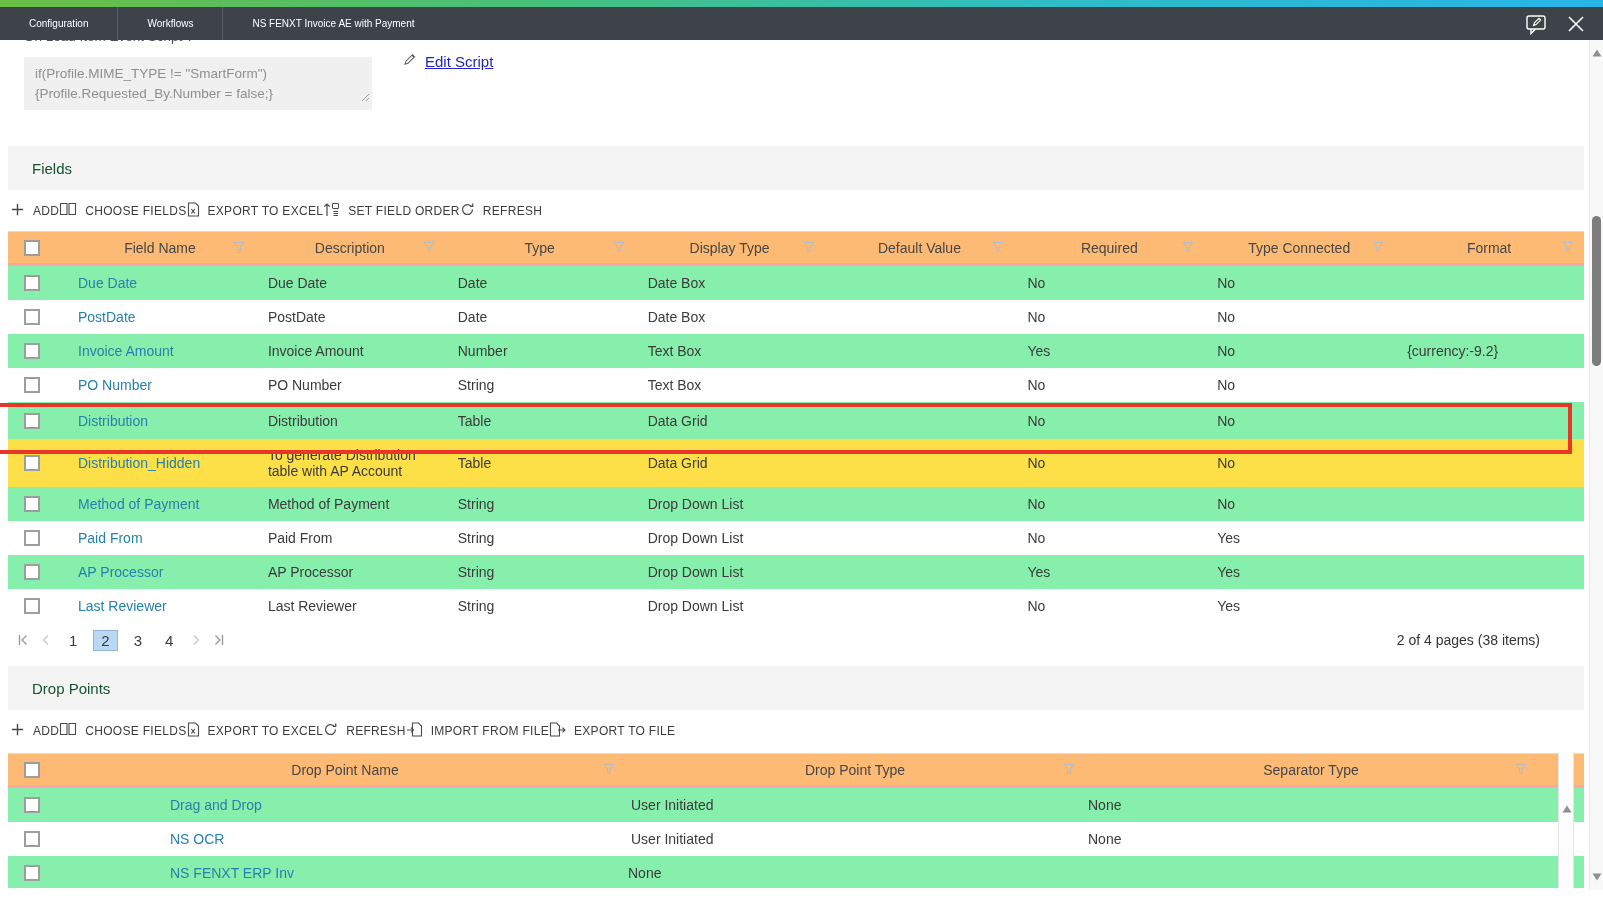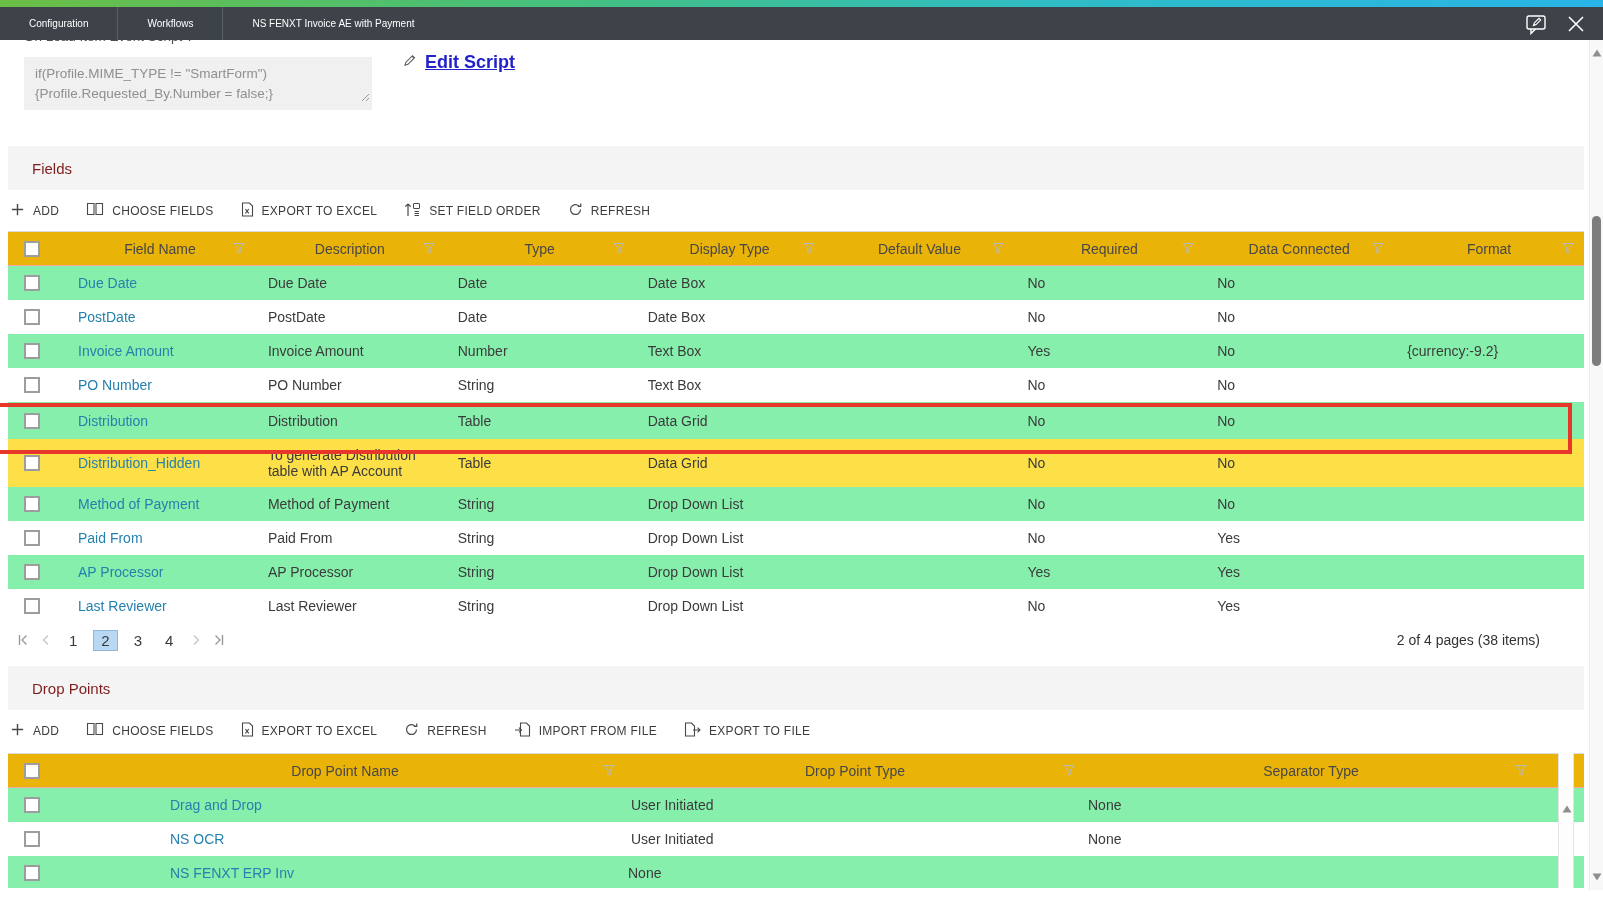--- a/index.html
+++ b/index.html
@@ -18,36 +18,36 @@
   .tabbar-icons { margin-left:auto; display:flex; align-items:center; gap:18px; padding-right:16px; color:#fff; }
   .tabbar-icons .icn { width:22px; height:22px; cursor:pointer; display:flex; align-items:center; justify-content:center; }
 
   
   .script-label { position:absolute; left:24px; top:29px; z-index:1; font-size:13.5px; color:#4f4f4f; }
   .script-box { position:absolute; left:24px; top:57px; width:348px; height:53px; background:#f0f0f0;
     color:#8f8f8f; font-size:13.5px; line-height:20px; padding:7px 11px; cursor:text; }
   .script-box .grip { position:absolute; right:2px; bottom:2px; color:#9a9a9a; }
   .edit-script { position:absolute; left:402px; top:52px; display:flex; align-items:center; gap:8px; cursor:pointer; }
   .edit-script .pencil { color:#5a5a5a; }
-  .edit-script .lbl { color:#2323cb; font-size:18px; font-weight:bold; text-decoration:underline; }
+  .edit-script .lbl { color:#2323cb; font-size:15px; font-weight:normal; text-decoration:underline; }
 
   
   .band { position:absolute; left:8px; width:1576px; height:44px; background:#f4f4f4;
-    display:flex; align-items:center; padding-left:24px; font-size:15px; color:#7f1d1d; }
-  .toolbar { position:absolute; left:10px; display:flex; align-items:center; gap:27px; height:41px; }
+    display:flex; align-items:center; padding-left:24px; font-size:15px; color:#14532d; }
+  .toolbar { position:absolute; left:10px; display:flex; align-items:center; height:41px; }
   .tbtn { display:flex; align-items:center; gap:8px; font-size:12px; color:#3c3c3c;
     letter-spacing:.3px; cursor:pointer; white-space:nowrap; }
   .tbtn svg { color:#494949; }
 
   
   .gridrow { display:grid; align-items:center; }
   .fields-cols { grid-template-columns:57px repeat(8, 1fr); }
   .dp-cols { grid-template-columns:57px 560px 460px 452px 47px; }
-  .ghead { position:absolute; left:8px; width:1576px; height:35px; background:#eab308;
-    border-top:1px solid #dcdcdc; border-bottom:1px solid #fca5a5; }
+  .ghead { position:absolute; left:8px; width:1576px; height:35px; background:#fdba74;
+    border-top:1px solid #dcdcdc; border-bottom:3px solid #fca5a5; }
   .hcell { position:relative; text-align:center; font-size:14px; color:#474747; height:100%;
     display:flex; align-items:center; justify-content:center; }
   .hcell .funnel { position:absolute; right:10px; top:50%; transform:translateY(-50%); color:#b3bcc4; cursor:pointer; }
   .rows { position:absolute; left:8px; width:1576px; overflow:hidden; }
   .drow { height:34px; }
   .drow.alt { background:#86efac; }
   .drow.sel { background:#fde047; }
   .drow.h37 { height:37px; }
   .drow.h48 { height:48px; }
   .cell { padding-left:13px; font-size:14px; color:#3b3b3b; line-height:16px; }
@@ -214,21 +214,21 @@
             <path d="M1 1.5h10L7.2 6v4.5H4.8V6L1 1.5z" stroke="currentColor" stroke-width="1" fill="none"></path>
           </svg></span>
       </div>
       <div class="hcell">
         <span>Required</span>
         <span class="funnel"><svg width="12" height="12" viewBox="0 0 12 12">
             <path d="M1 1.5h10L7.2 6v4.5H4.8V6L1 1.5z" stroke="currentColor" stroke-width="1" fill="none"></path>
           </svg></span>
       </div>
       <div class="hcell">
-        <span>Data Connected</span>
+        <span>Type Connected</span>
         <span class="funnel"><svg width="12" height="12" viewBox="0 0 12 12">
             <path d="M1 1.5h10L7.2 6v4.5H4.8V6L1 1.5z" stroke="currentColor" stroke-width="1" fill="none"></path>
           </svg></span>
       </div>
       <div class="hcell">
         <span>Format</span>
         <span class="funnel"><svg width="12" height="12" viewBox="0 0 12 12">
             <path d="M1 1.5h10L7.2 6v4.5H4.8V6L1 1.5z" stroke="currentColor" stroke-width="1" fill="none"></path>
           </svg></span>
       </div>

